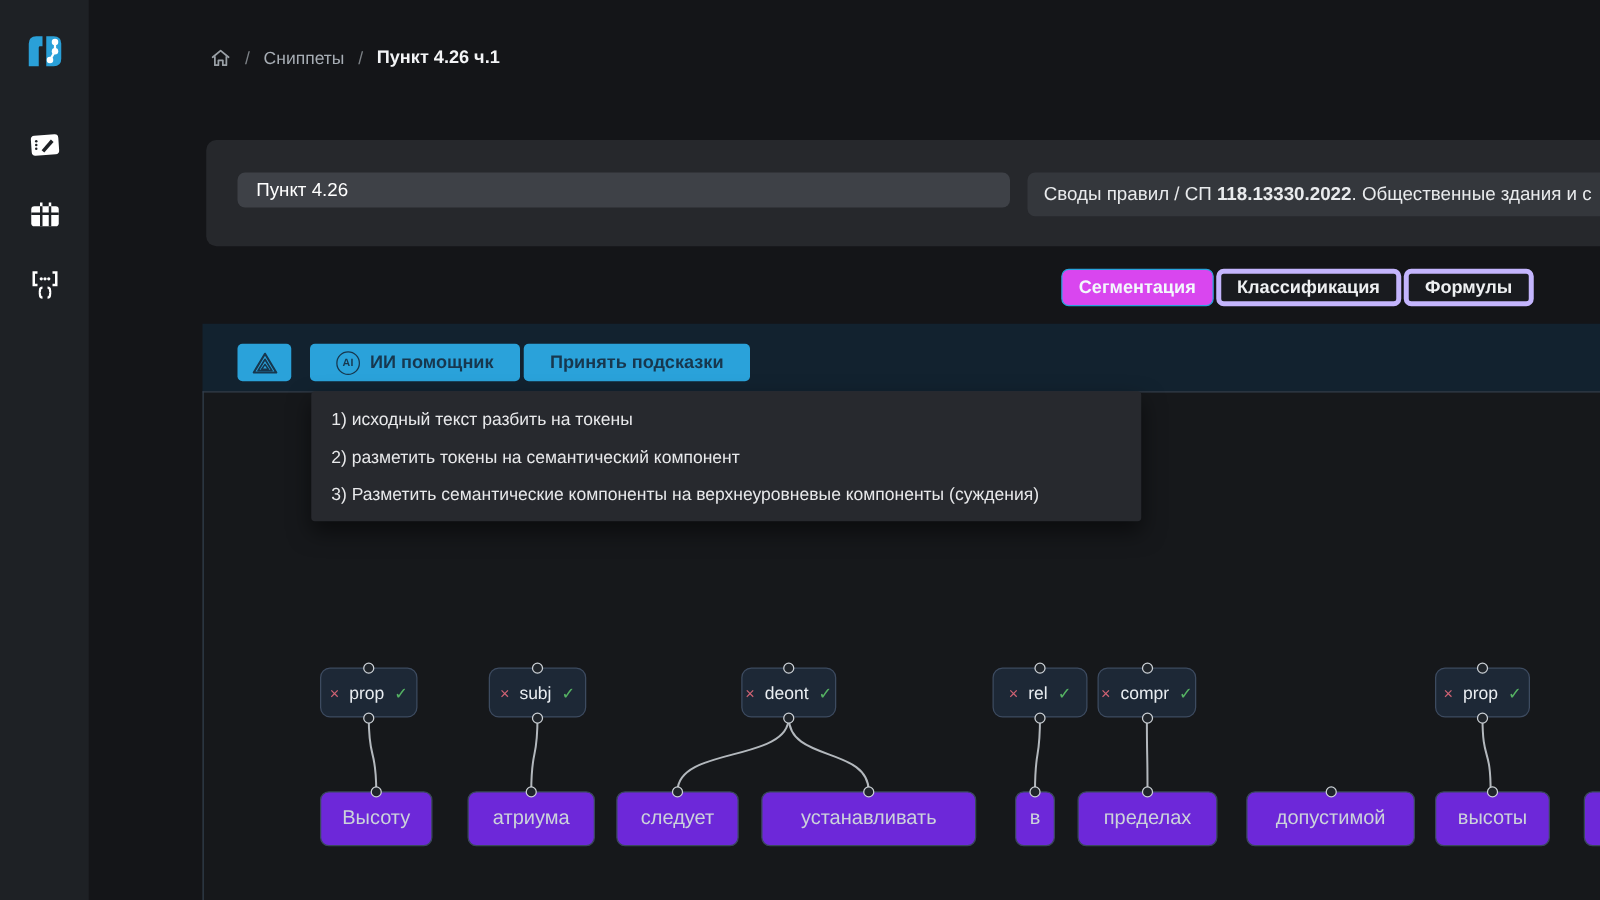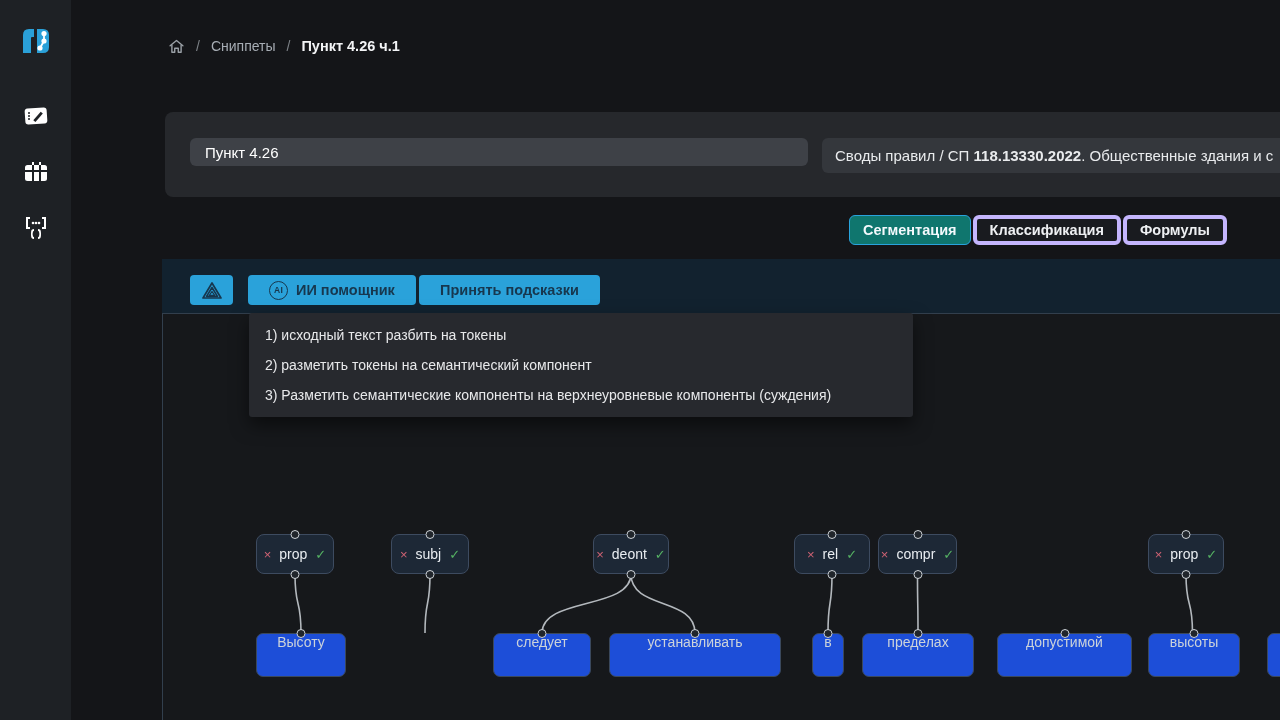--- a/index.html
+++ b/index.html
@@ -48,21 +48,21 @@
   }
   .input-doc b { font-weight:700; }
 
   
   .tabs { position:absolute; left:849px; top:215px; height:30px; display:flex; gap:2px; }
   .tab {
     height:30px; padding:0 13px; border-radius:6px; font-size:14.5px; font-weight:600;
     display:flex; align-items:center; background:#191b1f; color:#eef0f2;
     border:4px solid #c4b5fd; cursor:pointer; white-space:nowrap;
   }
-  .tab.active { background:#0f766e; color:#f3f9fc; border:1px solid #29a3dc; }
+  .tab.active { background:#d946ef; color:#f3f9fc; border:1px solid #29a3dc; }
 
   
   .toolbar {
     position:absolute; left:162px; top:259px; right:0; height:54px;
     background:#12222f;
   }
   .btn {
     position:absolute; top:16px; height:30px; border:none; border-radius:4px;
     background:#2aa2da; color:#17374e; font-weight:700; font-size:14.5px;
     font-family:"Liberation Sans", sans-serif;
@@ -86,23 +86,23 @@
   .edges { position:absolute; left:0; top:0; }
   .edges path { fill:none; stroke:#b3b8bd; stroke-width:1.6px; }
   .type-node {
     position:absolute; height:40px; background:#1d2836; border:1px solid #3d4b60;
     border-radius:8px; display:flex; align-items:center; justify-content:center; gap:8px;
     font-size:14px; color:#e9edf1; cursor:pointer;
   }
   .type-node .nx { color:#cf6273; font-size:13px; line-height:1; cursor:pointer; }
   .type-node .nc { color:#55b263; font-size:13px; line-height:1; cursor:pointer; }
   .token-node {
-    position:absolute; height:44px; background:#1d4ed8; border:1px solid #3a485c;
-    border-radius:7px; display:flex; justify-content:center;
-    font-size:14px; color:#ccd3da; cursor:pointer; overflow:visible;
+    position:absolute; height:44px; background:#6d28d9; border:1px solid #3a485c;
+    border-radius:7px; display:flex; align-items:center; justify-content:center;
+    font-size:16px; color:#ccd3da; cursor:pointer; overflow:visible;
   }
   .handle {
     position:absolute; left:50%; width:9px; height:9px;
     border:1.5px solid #ccd1d6; border-radius:50%; background:#20252b;
     transform:translateX(-50%); cursor:crosshair;
   }
   .handle.top { top:-5.5px; }
   .handle.bottom { bottom:-5.5px; }
 
   
@@ -253,20 +253,24 @@
       <span class="nx">×</span>
       <span class="nl">prop</span>
       <span class="nc">✓</span>
       <span class="handle top"></span>
       <span class="handle bottom"></span>
     </div>
     <div class="token-node" style="left: 93px; top: 319px; width: 90px; height: 44px;">
       <span class="tl">Высоту</span>
       <span class="handle top"></span>
     </div>
+    <div class="token-node" style="left: 211px; top: 319px; width: 102px; height: 44px;">
+      <span class="tl">атриума</span>
+      <span class="handle top"></span>
+    </div>
     <div class="token-node" style="left: 330px; top: 319px; width: 98px; height: 44px;">
       <span class="tl">следует</span>
       <span class="handle top"></span>
     </div>
     <div class="token-node" style="left: 446px; top: 319px; width: 172px; height: 44px;">
       <span class="tl">устанавливать</span>
       <span class="handle top"></span>
     </div>
     <div class="token-node" style="left: 649px; top: 319px; width: 32px; height: 44px;">
       <span class="tl">в</span>

